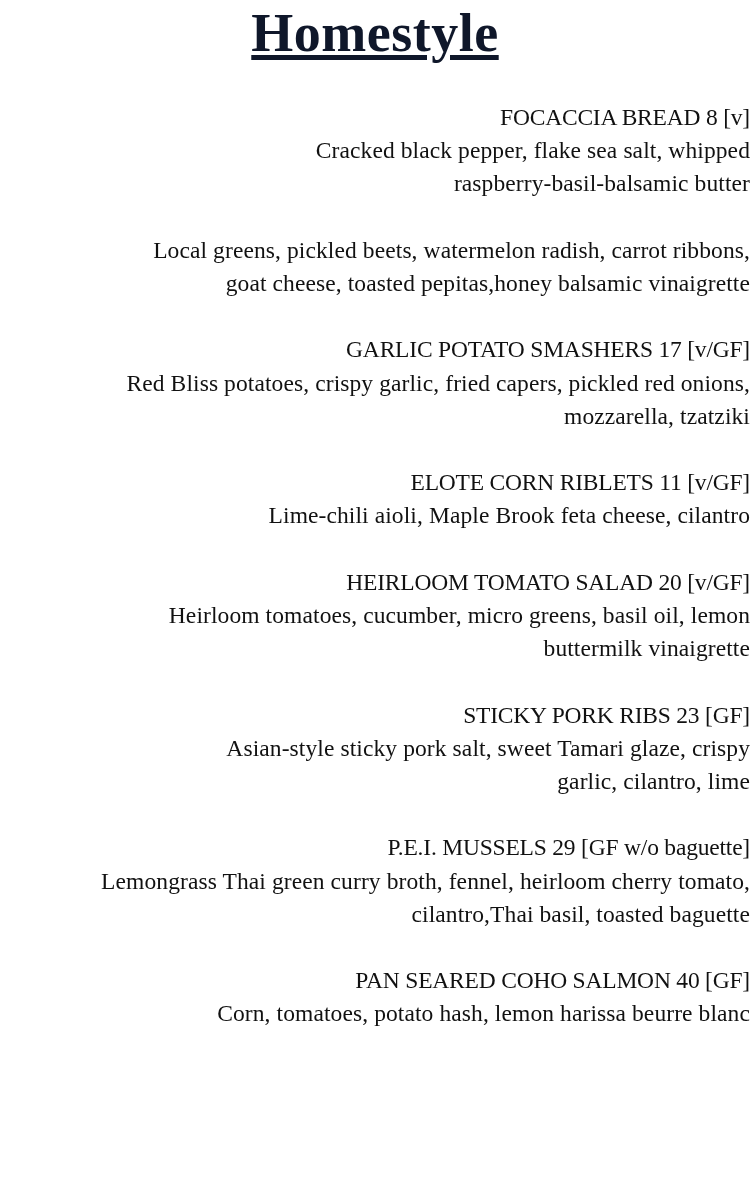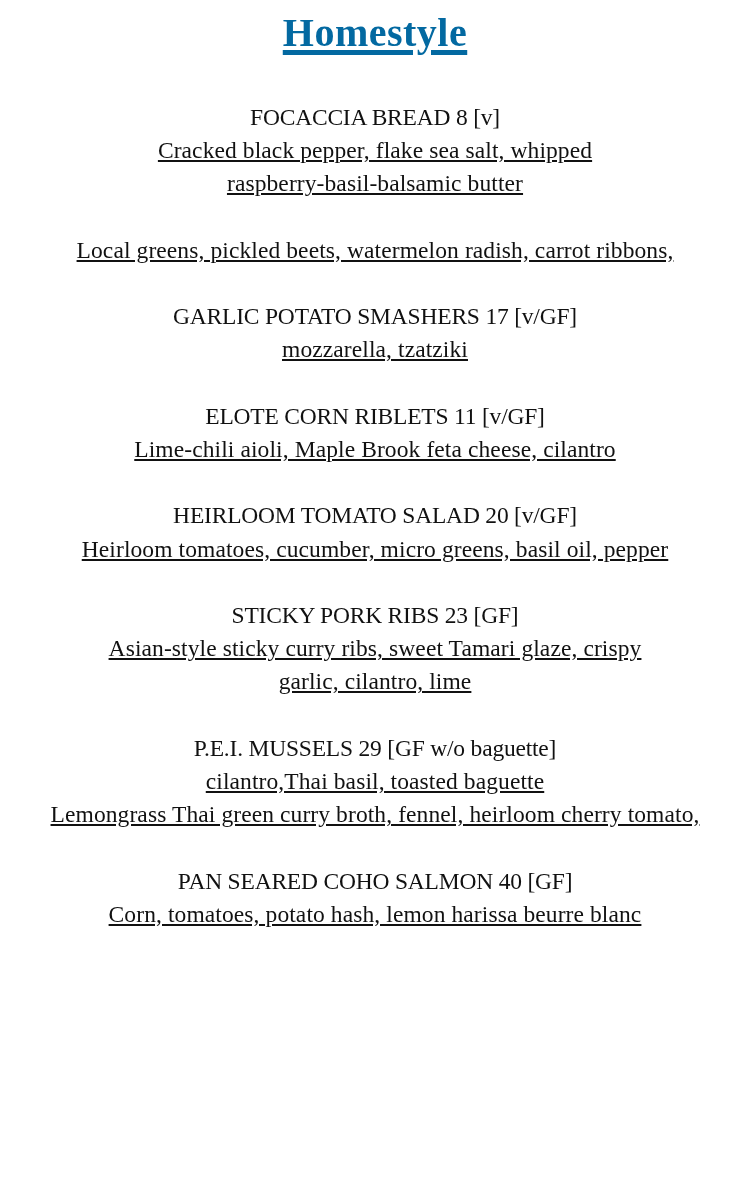--- a/index.html
+++ b/index.html
@@ -23,101 +23,103 @@
     height: 1184px;
   }
   .title {
     position: absolute;
     left: 0;
     top: 0;
     width: 750px;
     text-align: center;
     font-family: "Liberation Serif", "DejaVu Serif", serif;
     font-weight: bold;
-    font-size: 40px;
+    font-size: 54px;
     line-height: 66px;
-    color: #0369a1;
+    color: #0f172a;
     margin: 0;
   }
   .title span {
     text-decoration: underline;
     text-decoration-thickness: 5px;
     text-underline-offset: 4px;
     letter-spacing: 0.5px;
   }
   .menu {
     position: absolute;
     left: 0;
     top: 101px;
     width: 750px;
   }
   .item {
-    text-align: center;
+    text-align: right;
     margin-bottom: 33.2px;
   }
   .item-head, .item-desc {
     font-family: "Liberation Serif", "DejaVu Serif", serif;
     font-size: 23.5px;
     line-height: 33.2px;
     white-space: nowrap;
     display: block;
   }
   .item-head {
     letter-spacing: -0.2px;
   }
   .item-desc {
     letter-spacing: 0.1px;
-    text-decoration: underline;
   }
 </style>
 </head>
 <body>
 
 <div class="page">
 
   <h1 class="title"><span>Homestyle</span></h1>
 
   <div class="menu">
 
     <div class="item">
       <span class="item-head">FOCACCIA BREAD 8 [v]</span>
       <span class="item-desc">Cracked black pepper, flake sea salt, whipped</span>
       <span class="item-desc">raspberry-basil-balsamic butter</span>
     </div>
 
     <div class="item">
       <span class="item-desc">Local greens, pickled beets, watermelon radish, carrot ribbons,</span>
+      <span class="item-desc">goat cheese, toasted pepitas,honey balsamic vinaigrette</span>
     </div>
 
 
     <div class="item">
       <span class="item-head">GARLIC POTATO SMASHERS 17 [v/GF]</span>
+      <span class="item-desc">Red Bliss potatoes, crispy garlic, fried capers, pickled red onions,</span>
       <span class="item-desc">mozzarella, tzatziki</span>
     </div>
 
     <div class="item">
       <span class="item-head">ELOTE CORN RIBLETS 11 [v/GF]</span>
       <span class="item-desc">Lime-chili aioli, Maple Brook feta cheese, cilantro</span>
     </div>
 
     <div class="item">
       <span class="item-head">HEIRLOOM TOMATO SALAD 20 [v/GF]</span>
-      <span class="item-desc">Heirloom tomatoes, cucumber, micro greens, basil oil, pepper</span>
+      <span class="item-desc">Heirloom tomatoes, cucumber, micro greens, basil oil, lemon</span>
+      <span class="item-desc">buttermilk vinaigrette</span>
     </div>
 
     <div class="item">
       <span class="item-head">STICKY PORK RIBS 23 [GF]</span>
-      <span class="item-desc">Asian-style sticky curry ribs, sweet Tamari glaze, crispy</span>
+      <span class="item-desc">Asian-style sticky pork salt, sweet Tamari glaze, crispy</span>
       <span class="item-desc">garlic, cilantro, lime</span>
     </div>
 
     <div class="item">
       <span class="item-head">P.E.I. MUSSELS 29 [GF w/o baguette]</span>
+      <span class="item-desc">Lemongrass Thai green curry broth, fennel, heirloom cherry tomato,</span>
       <span class="item-desc">cilantro,Thai basil, toasted baguette</span>
-      <span class="item-desc">Lemongrass Thai green curry broth, fennel, heirloom cherry tomato,</span>
     </div>
 
     <div class="item">
       <span class="item-head">PAN SEARED COHO SALMON 40 [GF]</span>
       <span class="item-desc">Corn, tomatoes, potato hash, lemon harissa beurre blanc</span>
     </div>
 
   </div>
 </div>
 

